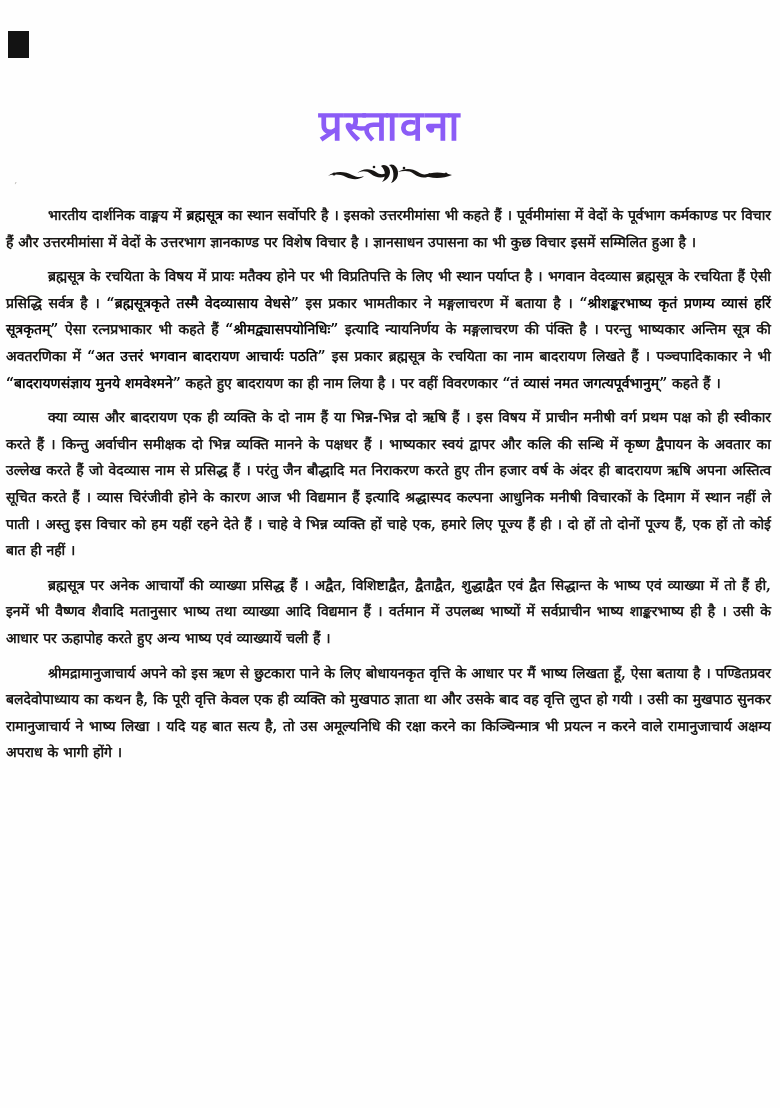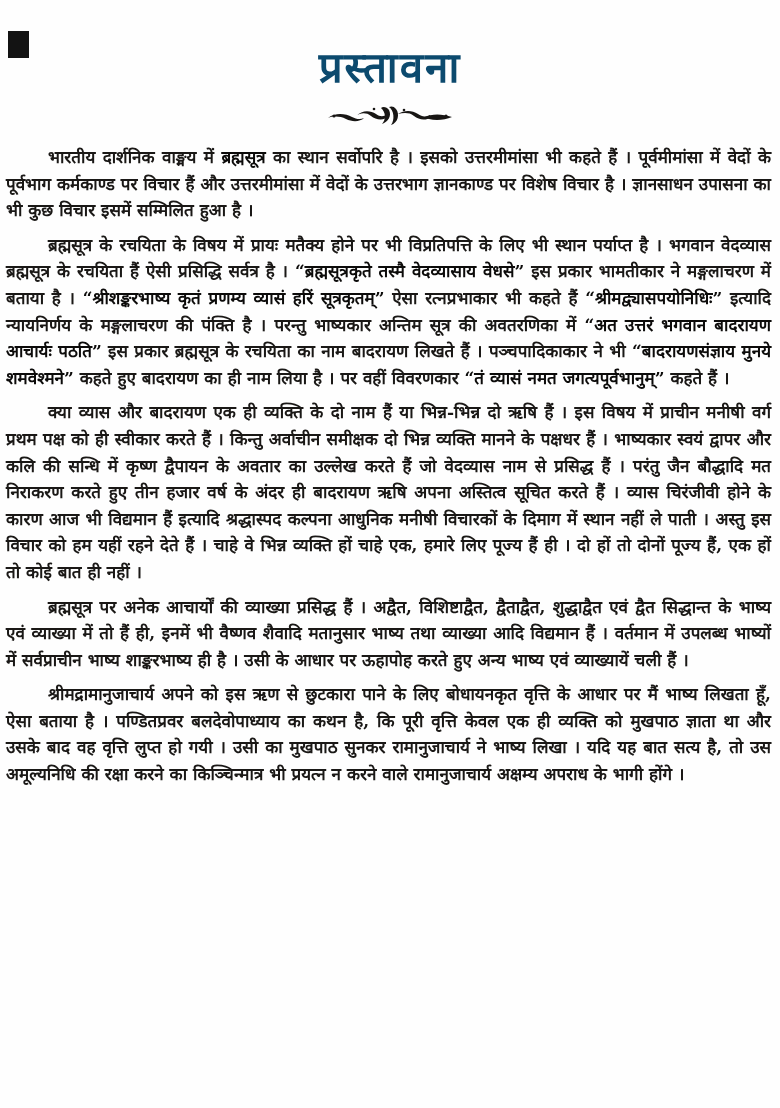--- a/index.html
+++ b/index.html
@@ -25,36 +25,36 @@
   .faint-mark {
     position: absolute;
     left: 14px; top: 183px;
     width: 8px; height: 6px;
     color: #b9b6b2;
     font-size: 10px;
     line-height: 6px;
   }
   .title {
     margin: 0;
-    padding-top: 44px;
+    padding-top: 102px;
     text-align: center;
     font-size: 42px;
     line-height: 48px;
     font-weight: 800;
     letter-spacing: 2px;
-    color: #0c4a6e;
+    color: #8b5cf6;
   }
   .ornament {
     display: block;
     margin: 12px auto 0 auto;
   }
   .body-text {
     margin: 16px 9px 15px 6px;
     text-align: justify;
-    font-size: 17px;
+    font-size: 14px;
     line-height: 26.6px;
     font-weight: 600;
     color: #1a1816;
   }
   .body-text p {
     margin: 0 0 8px 0;
     text-indent: 42px;
   }
   .bq {
     font-weight: 900;

